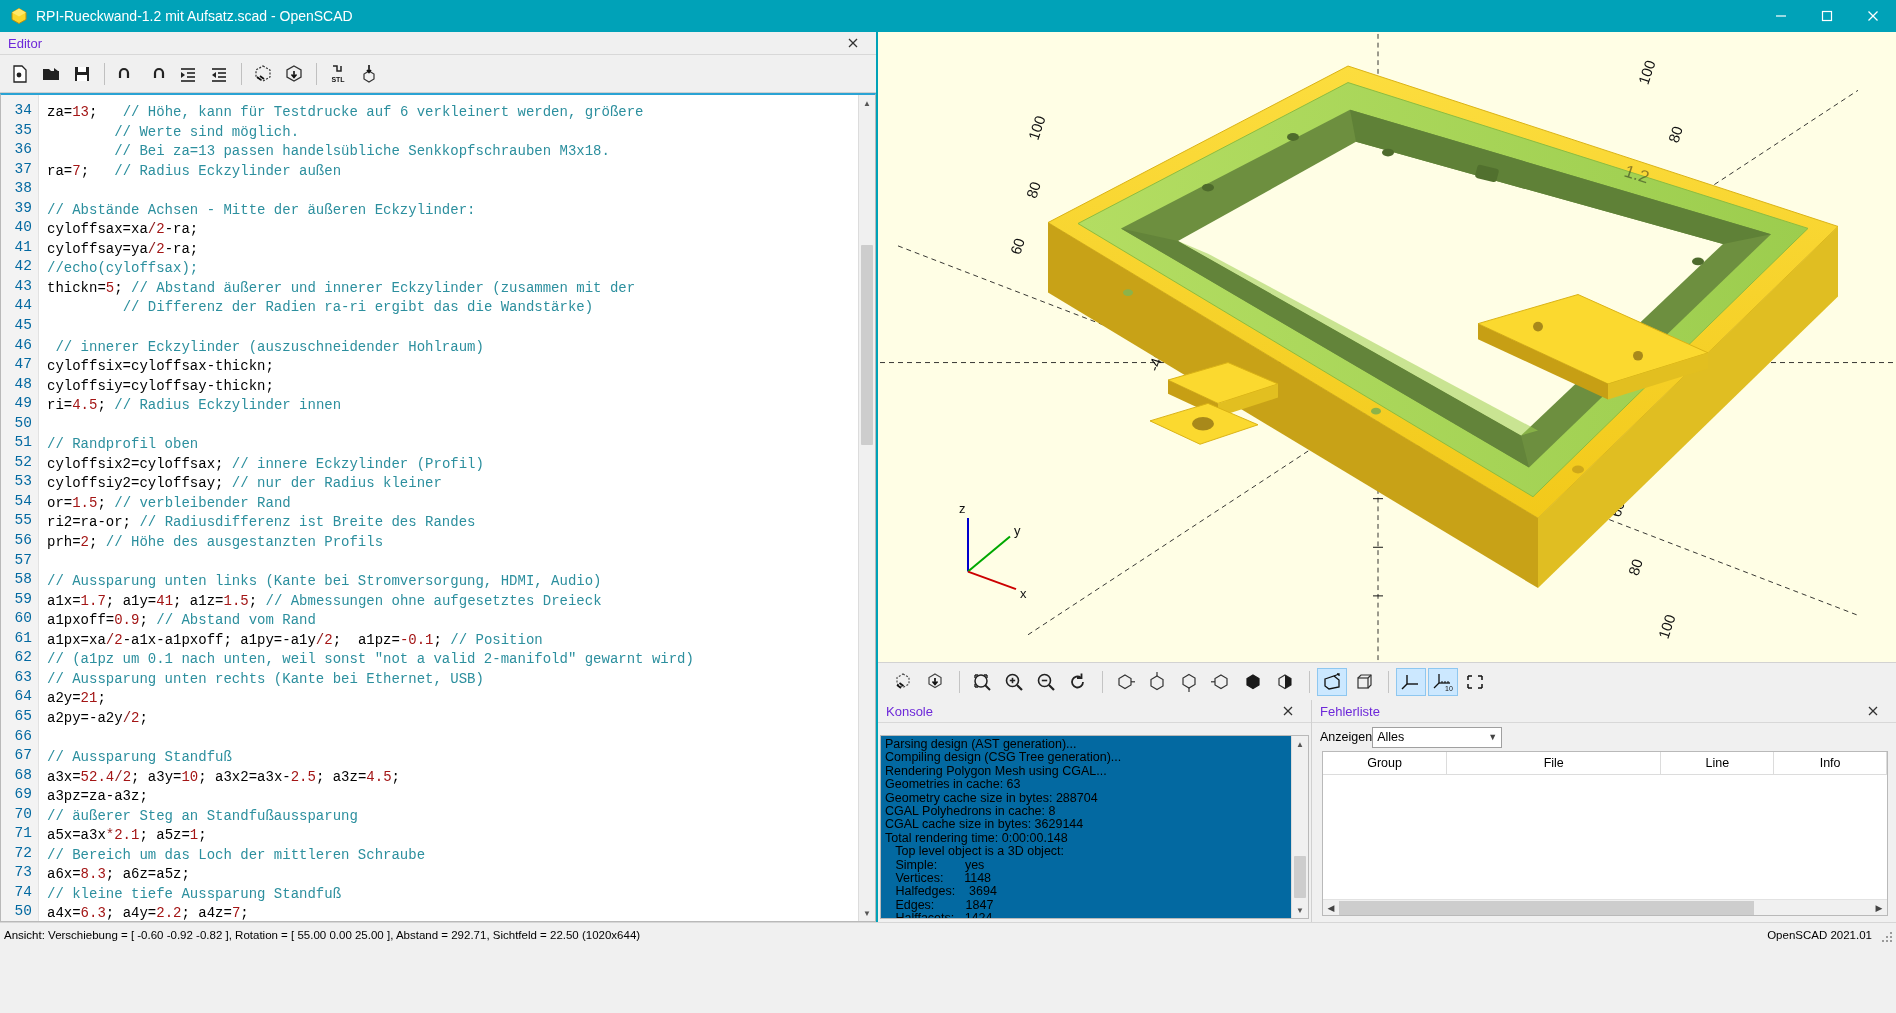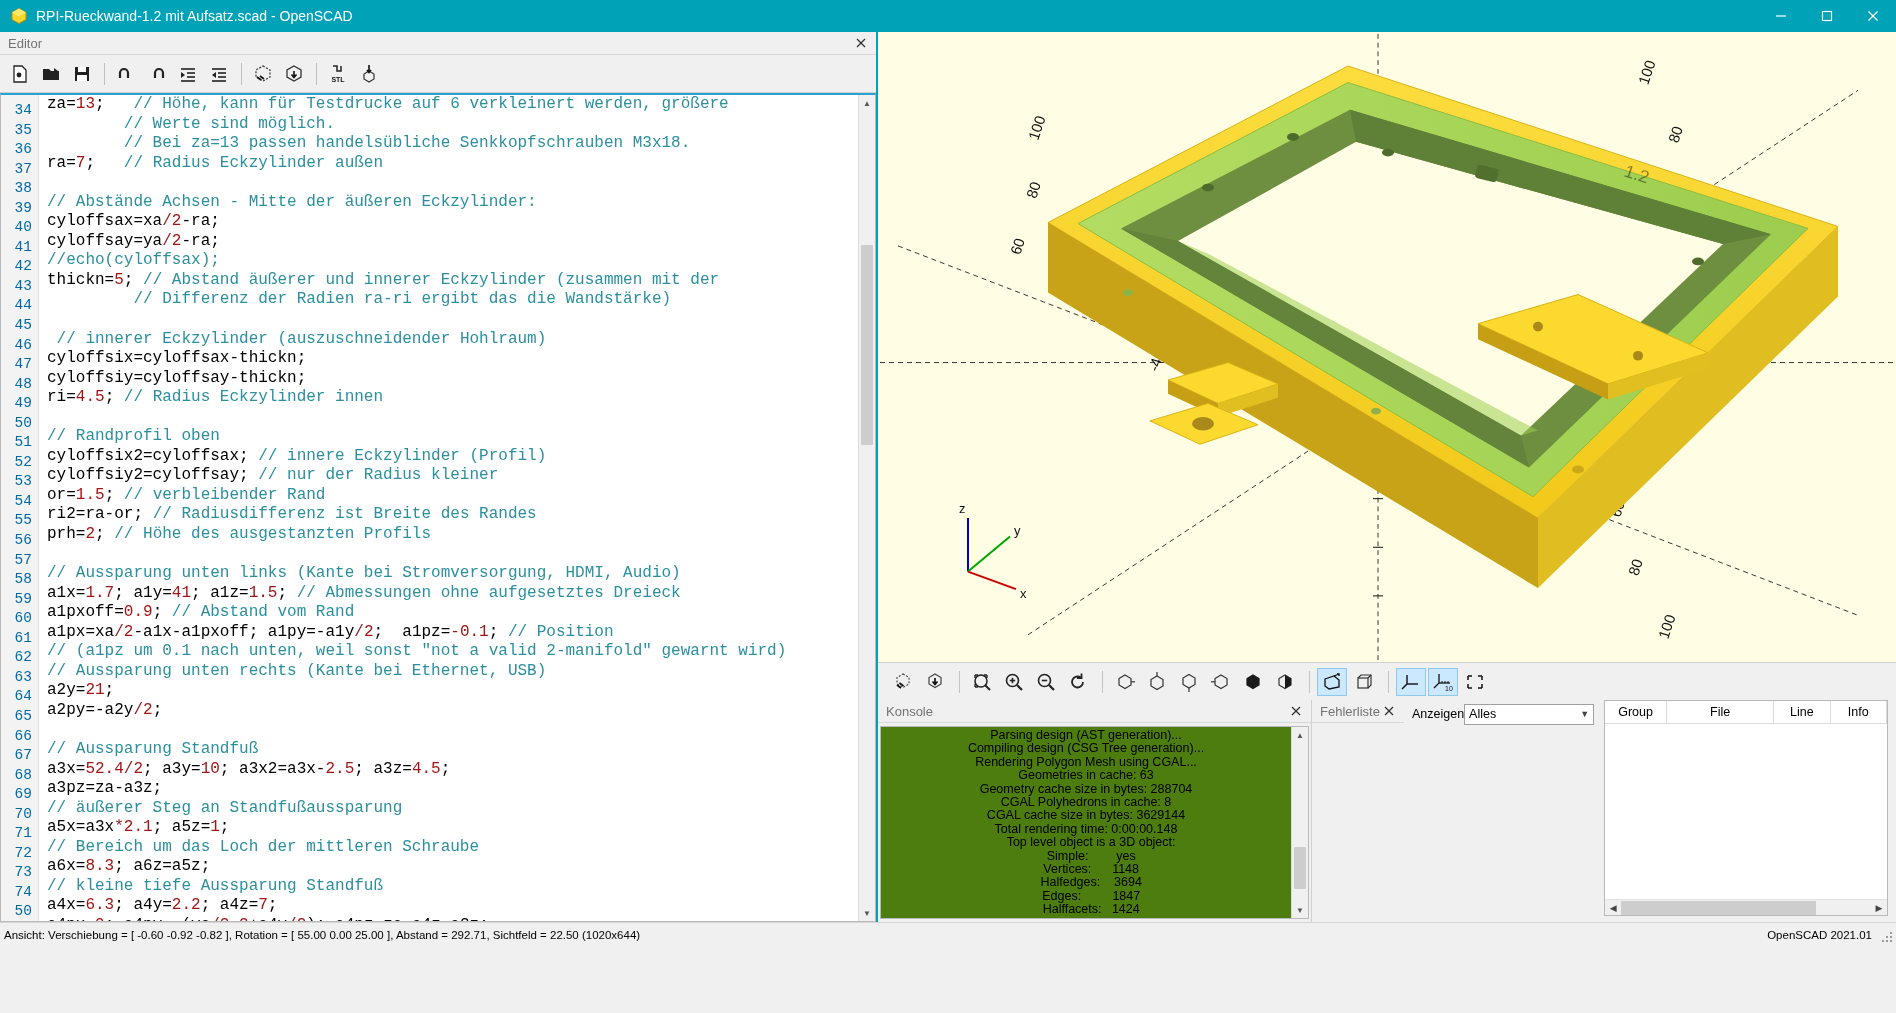--- a/index.html
+++ b/index.html
@@ -68,22 +68,22 @@
   .editor-dock {
     width: 876px; flex: 0 0 876px;
     display: flex; flex-direction: column;
     background: #f0f0f0;
     min-height: 0;
   }
   .dock-title {
     height: 23px; flex: 0 0 23px;
     background: #f0f0f0;
     display: flex; align-items: center;
-    padding: 0 6px 0 8px;
-    font-size: 13px; color: #737373;
+    padding: 0 14px 0 8px;
+    font-size: 13px; color: #6d28d9;
     border-bottom: 1px solid #d8d8d8;
   }
   .dock-title .label { flex: 1 1 auto; }
   .dock-close {
     width: 18px; height: 18px;
     display: flex; align-items: center; justify-content: center;
     font-size: 13px; color: #333;
   }
   .editor-toolbar {
     height: 38px; flex: 0 0 38px;
@@ -126,24 +126,24 @@
     padding-top: 6px;
     font-family: "Liberation Mono", monospace;
     font-size: 14.5px;
     line-height: 19.55px;
     color: #0369a1;
     user-select: none;
   }
   .gutter div { padding-right: 6px; }
   .code-lines {
     flex: 1 1 auto;
-    padding-top: 0;
+    padding-top: 8px;
     padding-left: 8px;
     font-family: "Liberation Mono", monospace;
-    font-size: 16px;
+    font-size: 14px;
     line-height: 19.55px;
     color: #000;
     white-space: pre;
     overflow: hidden;
   }
   .code-lines div { height: 19.55px; }
   .tok-com { color: #2c8f9e; }
   .tok-num { color: #a31515; }
   .tok-op  { color: #8b1a1a; }
 
@@ -211,34 +211,33 @@
     background: #f0f0f0;
   }
   .console-dock {
     width: 435px; flex: 0 0 435px;
     display: flex; flex-direction: column;
     border-left: 2px solid #00a2b8;
     background: #f0f0f0;
   }
   .errlist-dock {
     flex: 1 1 auto;
-    display: flex; flex-direction: row;
+    display: flex; flex-direction: column;
     border-left: 1px solid #d0d0d0;
     background: #f0f0f0;
     min-width: 0;
   }
   .console-body {
     flex: 1 1 auto;
-    background: #4d7c0f;
+    background: #0369a1;
     border: 1px solid #b9b9b9;
-    margin: 3px 2px 3px 2px;
+    margin: 12px 2px 3px 2px;
     display: flex;
     min-height: 0;
     overflow: hidden;
-    text-align: center;
   }
   .console-text {
     flex: 1 1 auto;
     font-family: "Liberation Sans", sans-serif;
     font-size: 12.5px;
     line-height: 13.4px;
     color: #000;
     padding: 2px 4px;
     white-space: pre;
     overflow: hidden;

